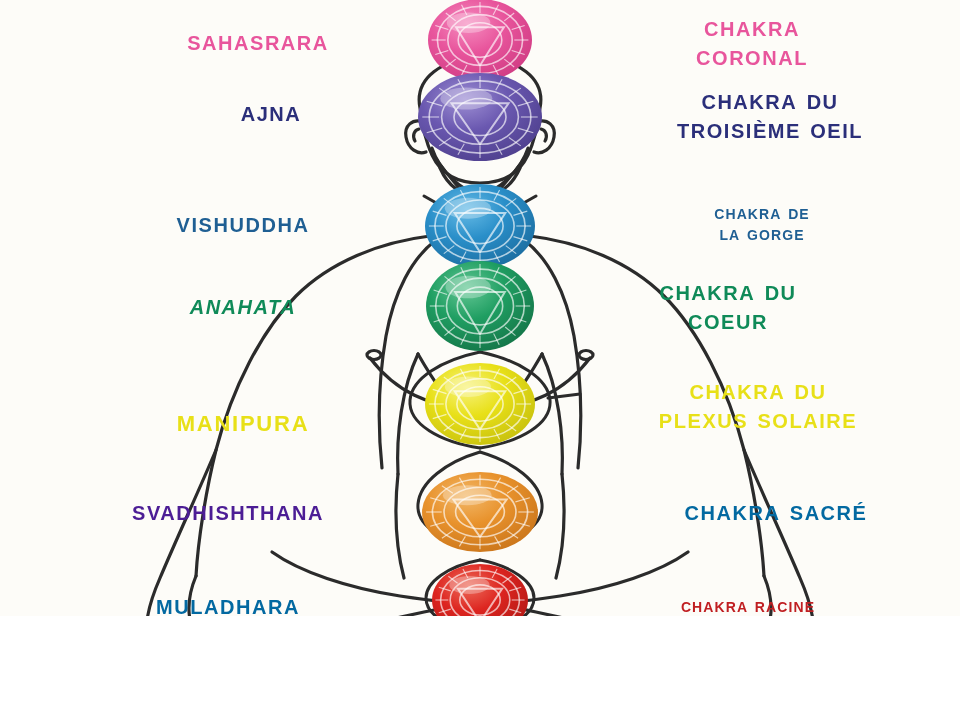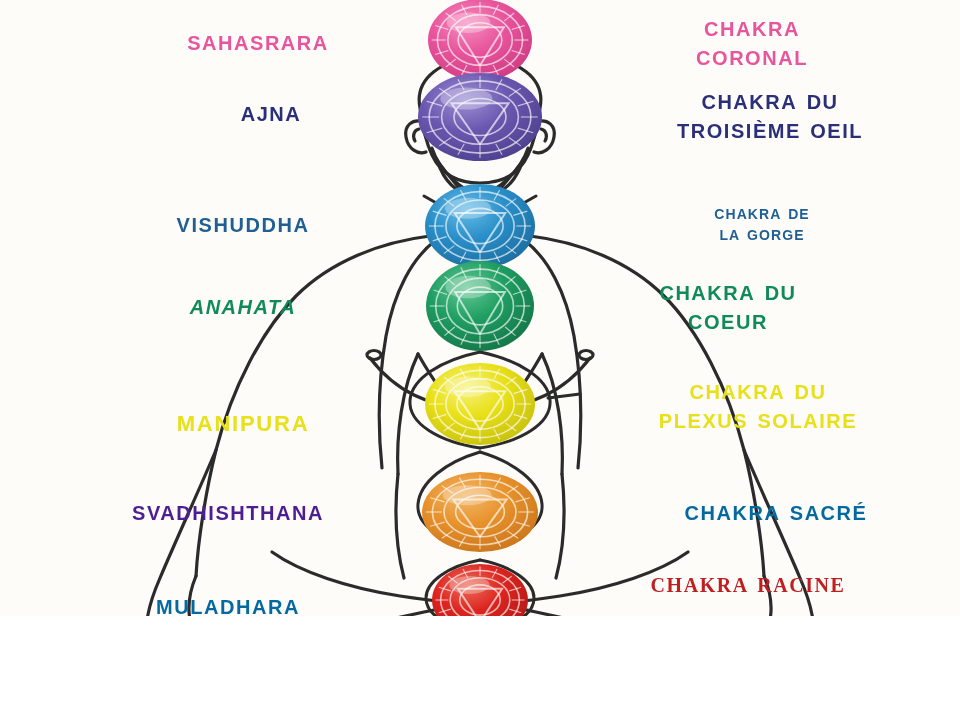--- a/index.html
+++ b/index.html
@@ -374,15 +374,15 @@
 La Gorge</div>
       <div class="chakra-label label-left" style="left: 243px; top: 305px; color: rgb(15, 138, 88); font-size: 28px; font-style: italic;">Anahata</div>
       <div class="chakra-label label-right" style="left: 728px; top: 305px; color: rgb(15, 138, 88); font-size: 28px;">Chakra du
 Coeur</div>
       <div class="chakra-label label-left" style="left: 243px; top: 421px; color: rgb(232, 224, 24); font-size: 32px;">Manipura</div>
       <div class="chakra-label label-right" style="left: 758px; top: 404px; color: rgb(232, 224, 24); font-size: 28px;">Chakra du
 Plexus Solaire</div>
       <div class="chakra-label label-left" style="left: 228px; top: 511px; color: #4c1d95; font-size: 28px;">Svadhishthana</div>
       <div class="chakra-label label-right" style="left: 748px; top: 511px; color: #0369a1; font-size: 28px; margin-left: 28px;">Chakra Sacré</div>
       <div class="chakra-label label-left" style="left: 228px; top: 605px; color: #0369a1; font-size: 28px;">Muladhara</div>
-      <div class="chakra-label label-right" style="left: 748px; top: 583px; color: rgb(192, 31, 34); font-size: 28px; font-family: Liberation Serif, serif;">Chakra Racine</div>
+      <div class="chakra-label label-right" style="left: 748px; top: 605px; color: rgb(192, 31, 34); font-size: 20px;">Chakra Racine</div>
     </div>
 </div>
 
 </body></html>

